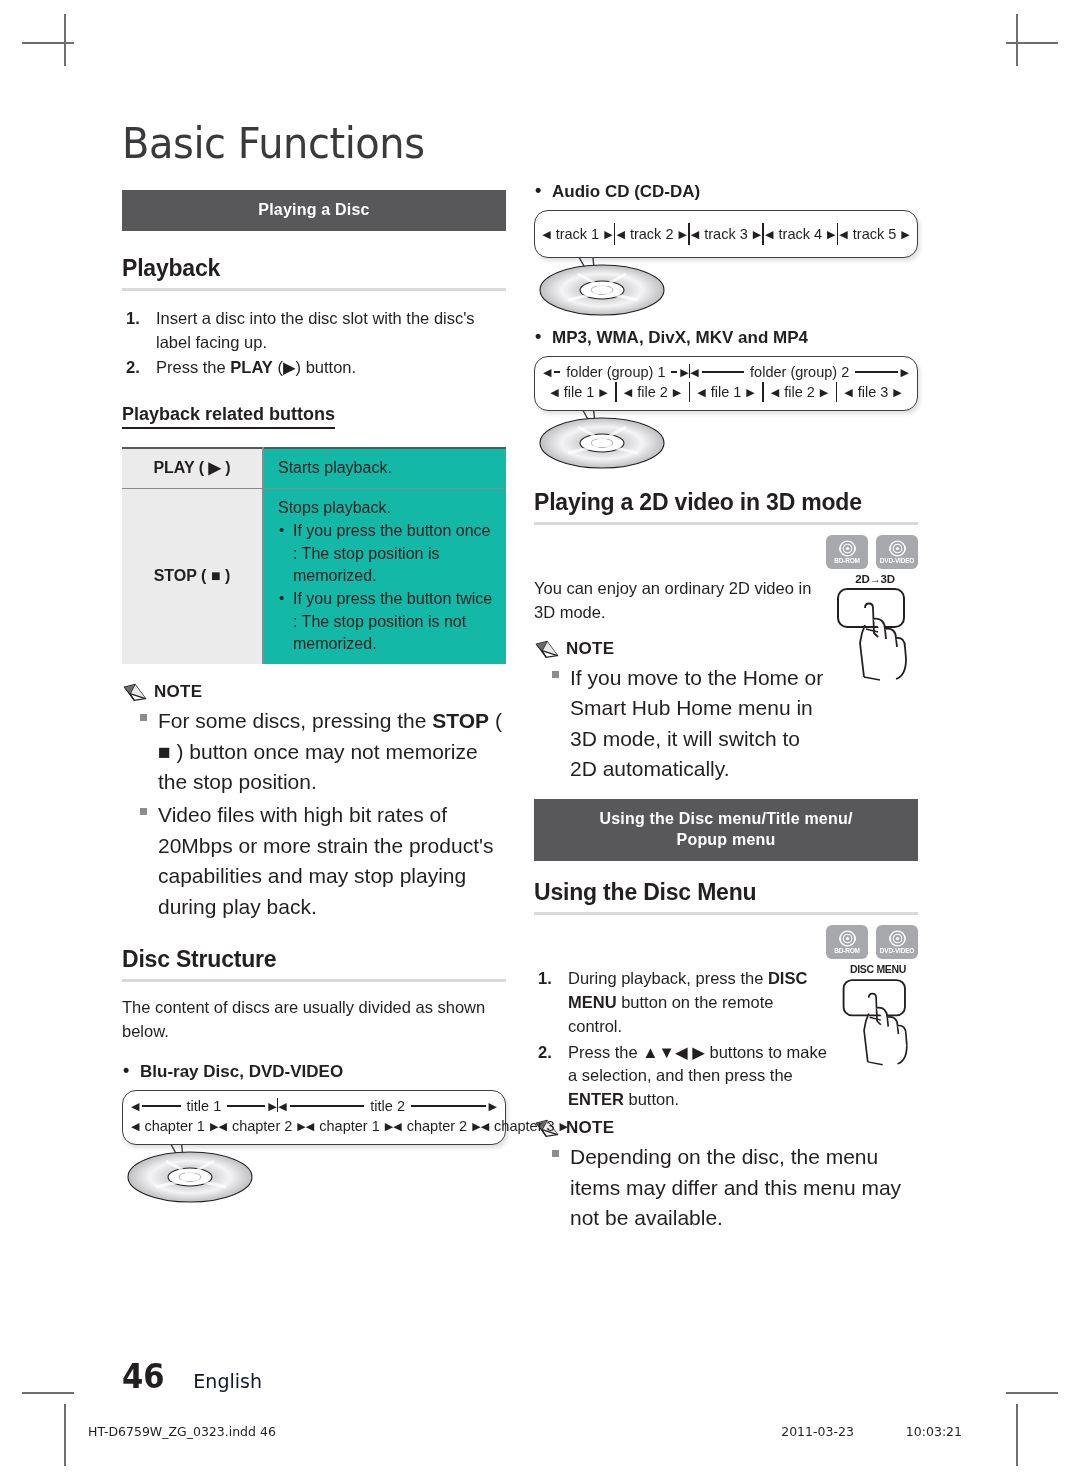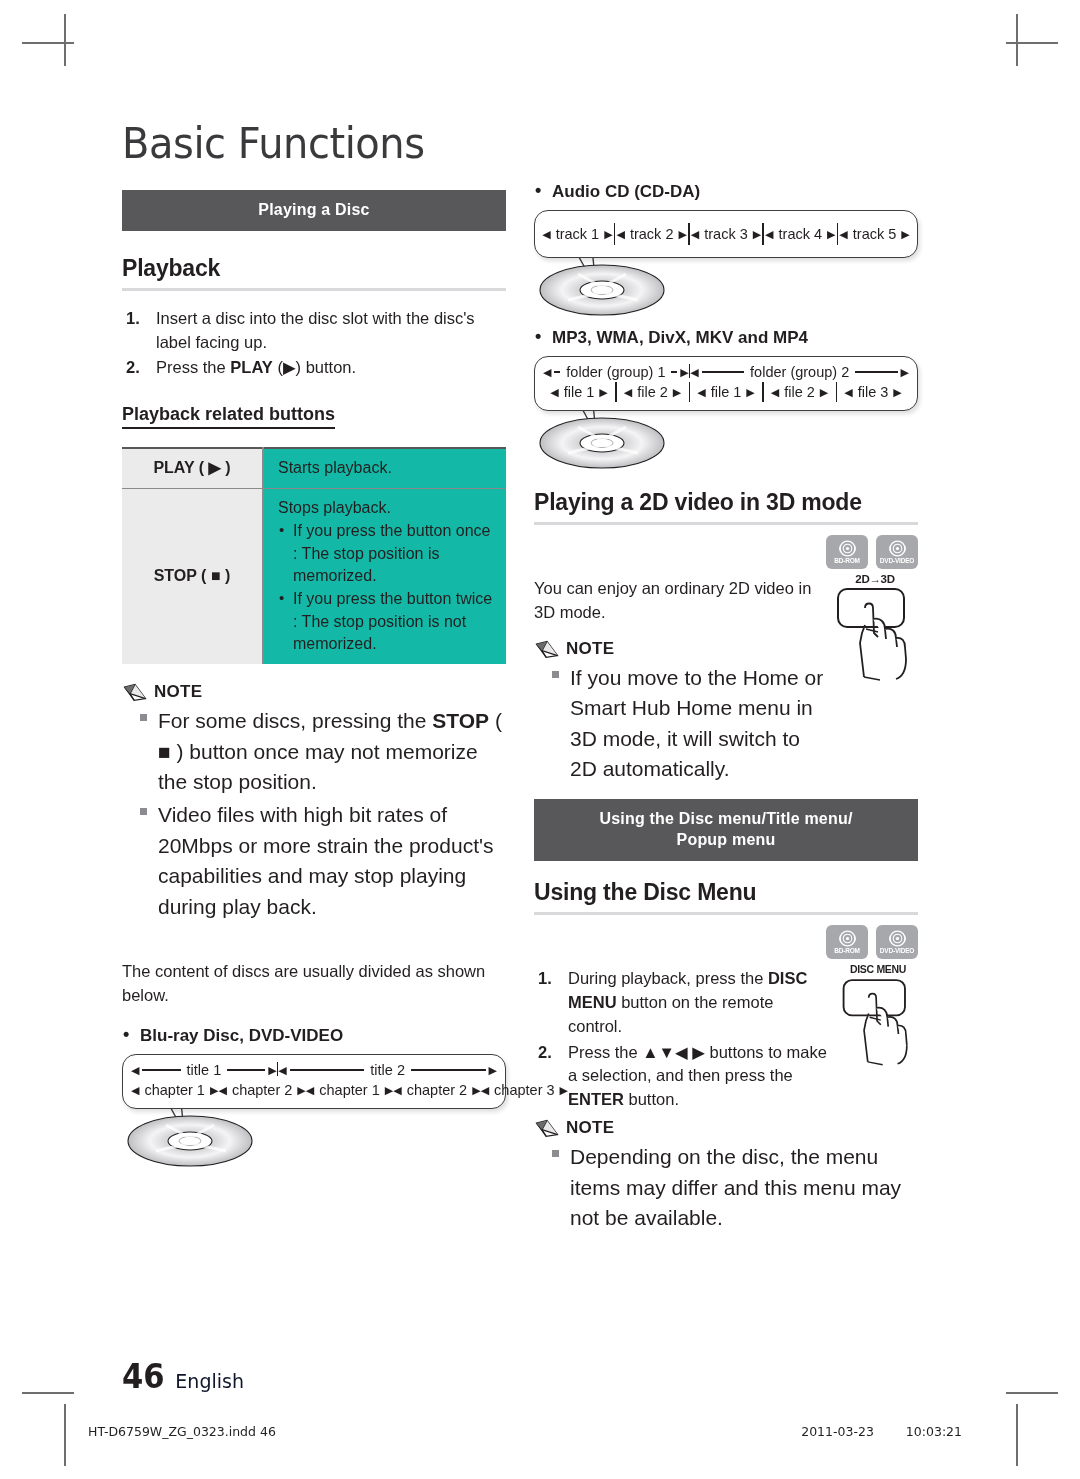--- a/index.html
+++ b/index.html
@@ -146,30 +146,30 @@
     font-size:11.5px;font-weight:bold;text-align:center;letter-spacing:-0.3px;
     white-space:nowrap;
   }
 
   
   .flow{display:flex;gap:8px;align-items:flex-start;}
   .flow .txt{flex:1;}
   p.body{margin:0;font-size:16.5px;line-height:1.45;color:#231f20;}
 
   
-  .pagenum{position:absolute;left:122px;top:1356px;display:flex;align-items:baseline;gap:6px;}
+  .pagenum{position:absolute;left:122px;top:1356px;display:flex;align-items:baseline;gap:24px;}
   .pagenum .n{font-size:34px;font-weight:bold;color:#231f20;
               font-family:"DejaVu Sans", sans-serif;transform:scaleX(0.9);
               transform-origin:left bottom;}
   .pagenum .lang{font-size:19px;color:#0f172a;
                  font-family:"DejaVu Sans", sans-serif;}
   .runfoot{position:absolute;top:1424px;font-size:12.5px;color:#231f20;
            font-family:"DejaVu Sans", sans-serif;}
   .runfoot.l{left:88px;}
-  .runfoot.r{right:118px;display:flex;gap:32px;}
+  .runfoot.r{right:118px;display:flex;gap:52px;}
   .vrule{position:absolute;width:1.5px;background:#6d6e70;}
 </style>
 </head>
 <body>
 
 <div class="page">
 
   <div class="crop v" style="left:64px;top:14px;"></div>
   <div class="crop h" style="left:22px;top:42px;"></div>
   <div class="crop v" style="left:1016px;top:14px;"></div>
@@ -239,20 +239,21 @@
         <path d="M2.5 4.2 L13 1.4 L8.0 10.6 Z" fill="#6b6b6e"></path>
       </svg>
       <span class="lbl">NOTE</span>
     </div>
     <ul class="notes">
       <li><span>For some discs, pressing the </span><b class="k">STOP</b><span> ( ■ ) button once may not memorize the stop position.</span></li>
       <li>Video files with high bit rates of 20Mbps or more strain the product's capabilities and may stop playing during play back.</li>
     </ul>
 
     <div class="sp-24"></div>
+    <h2 class="sec">Disc Structure</h2>
     <div class="sp-14"></div>
     <p class="body">The content of discs are usually divided as shown below.</p>
     <div class="sp-18"></div>
     <div class="bullet-h">Blu-ray Disc, DVD-VIDEO</div>
     <div class="sp-8"></div>
 
     
     <div class="balloon-wrap">
       <div class="balloon">
         <div class="rowtop">

